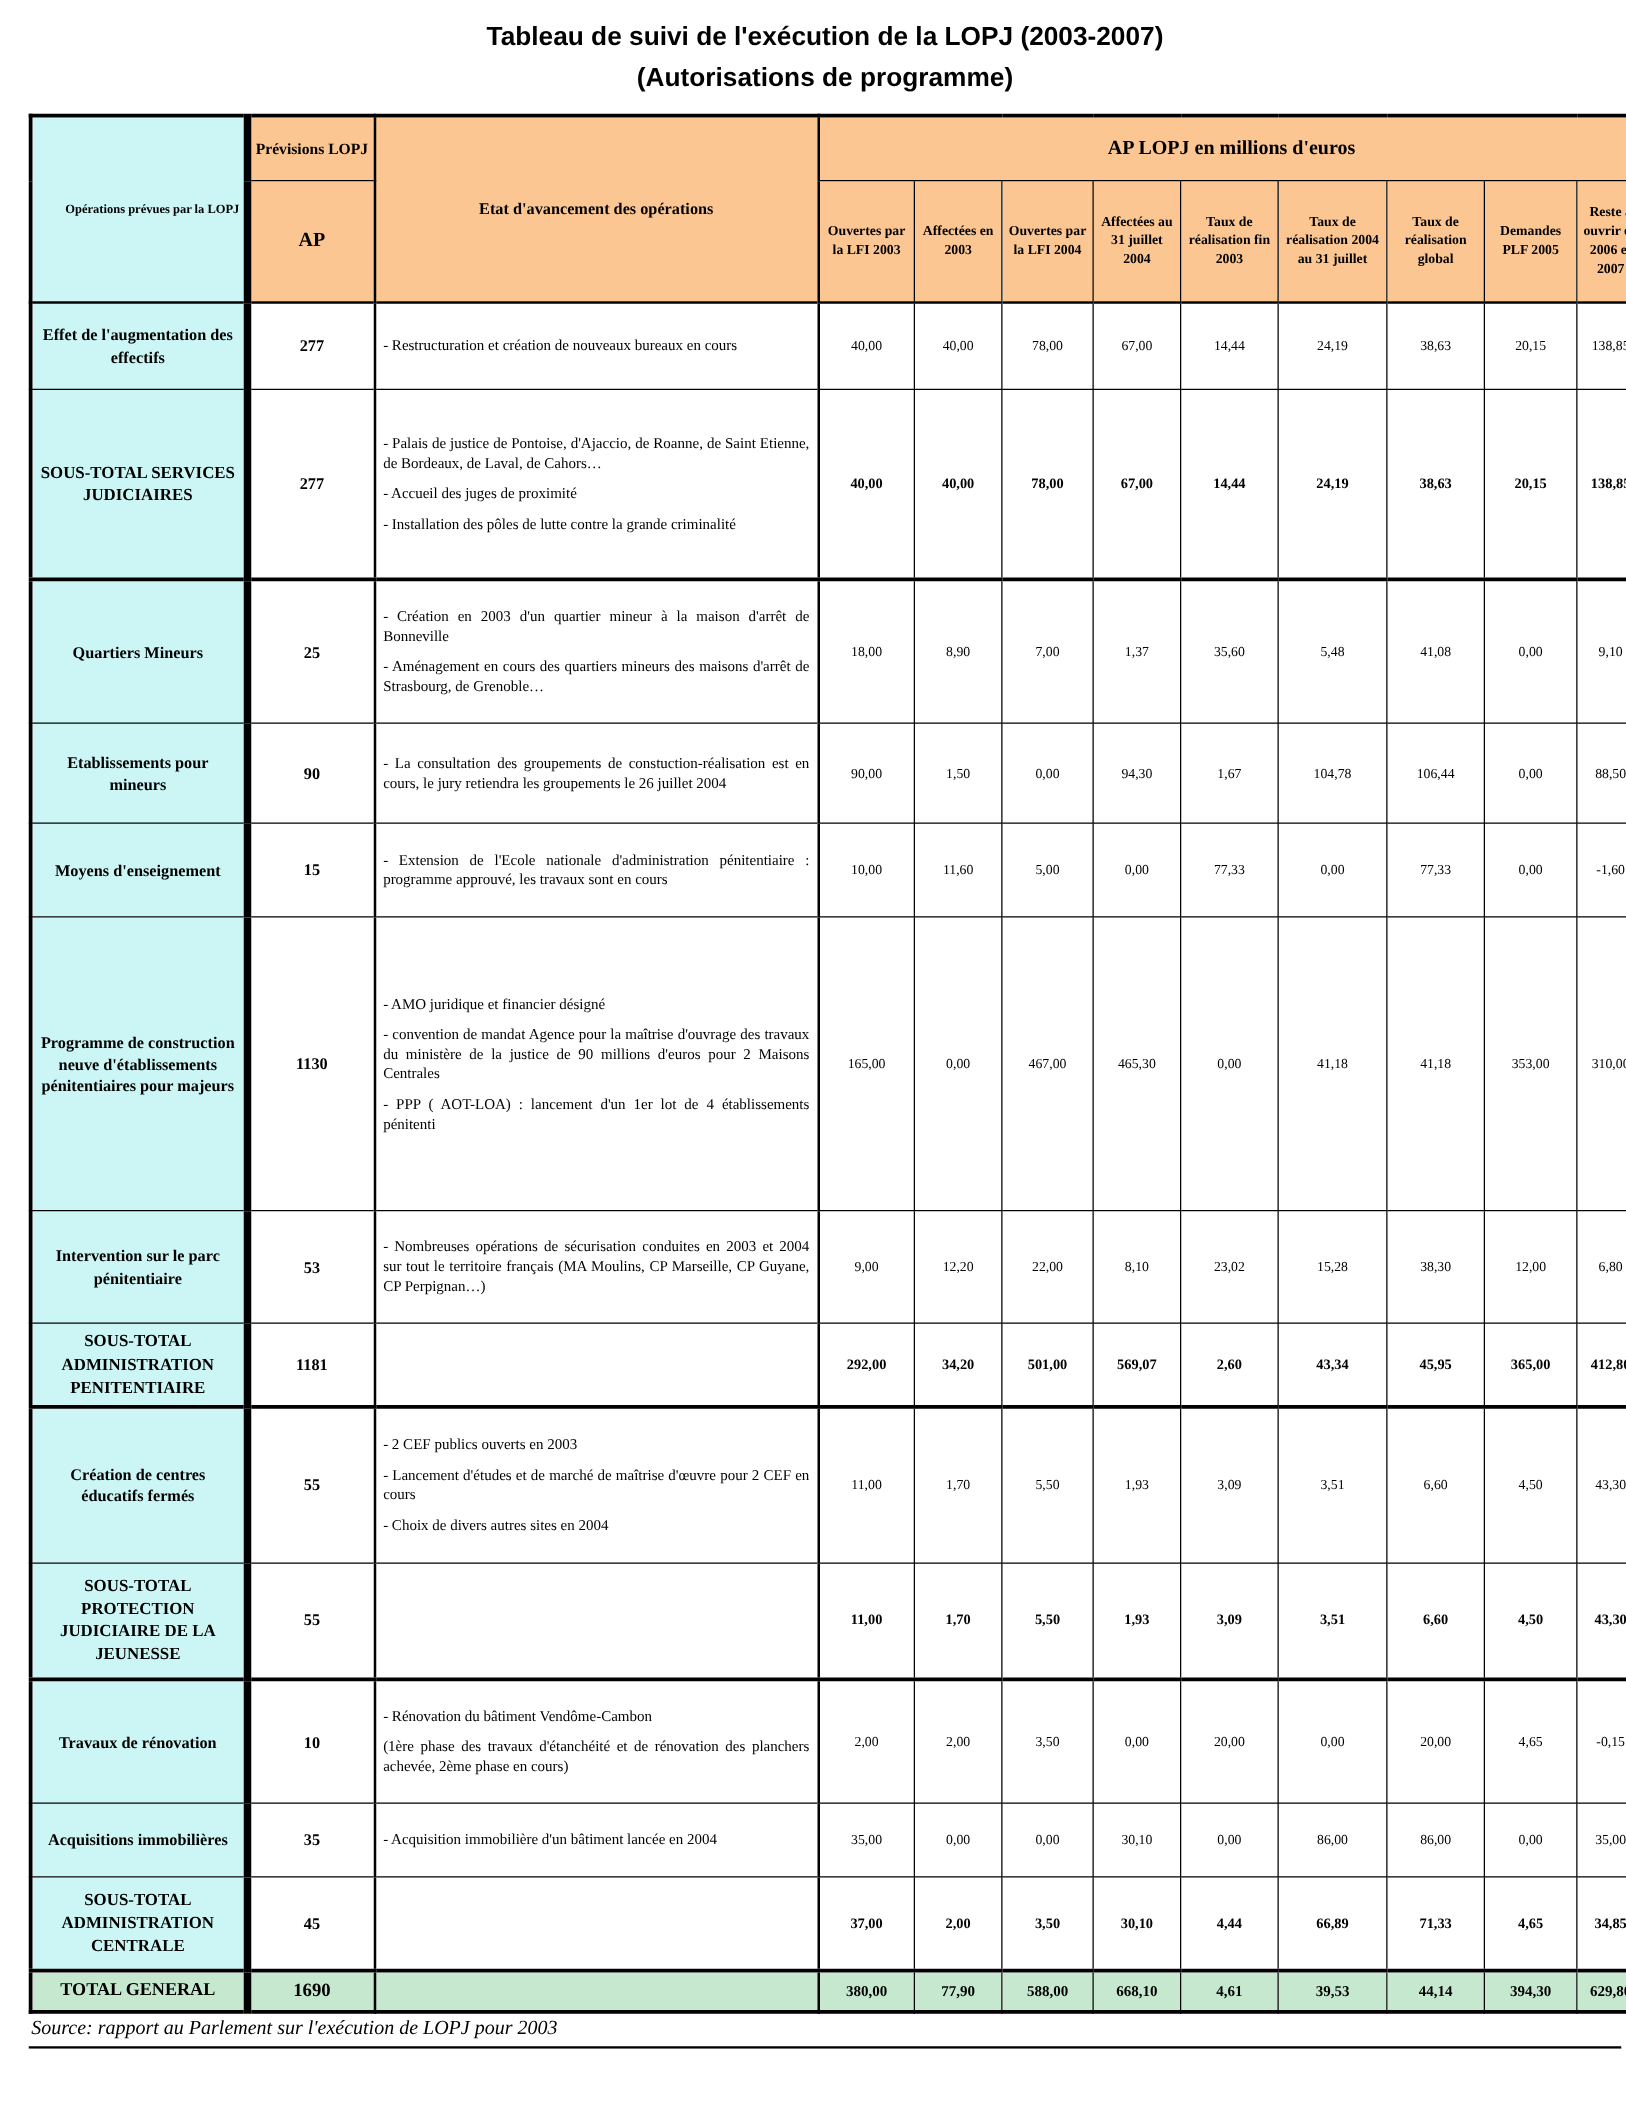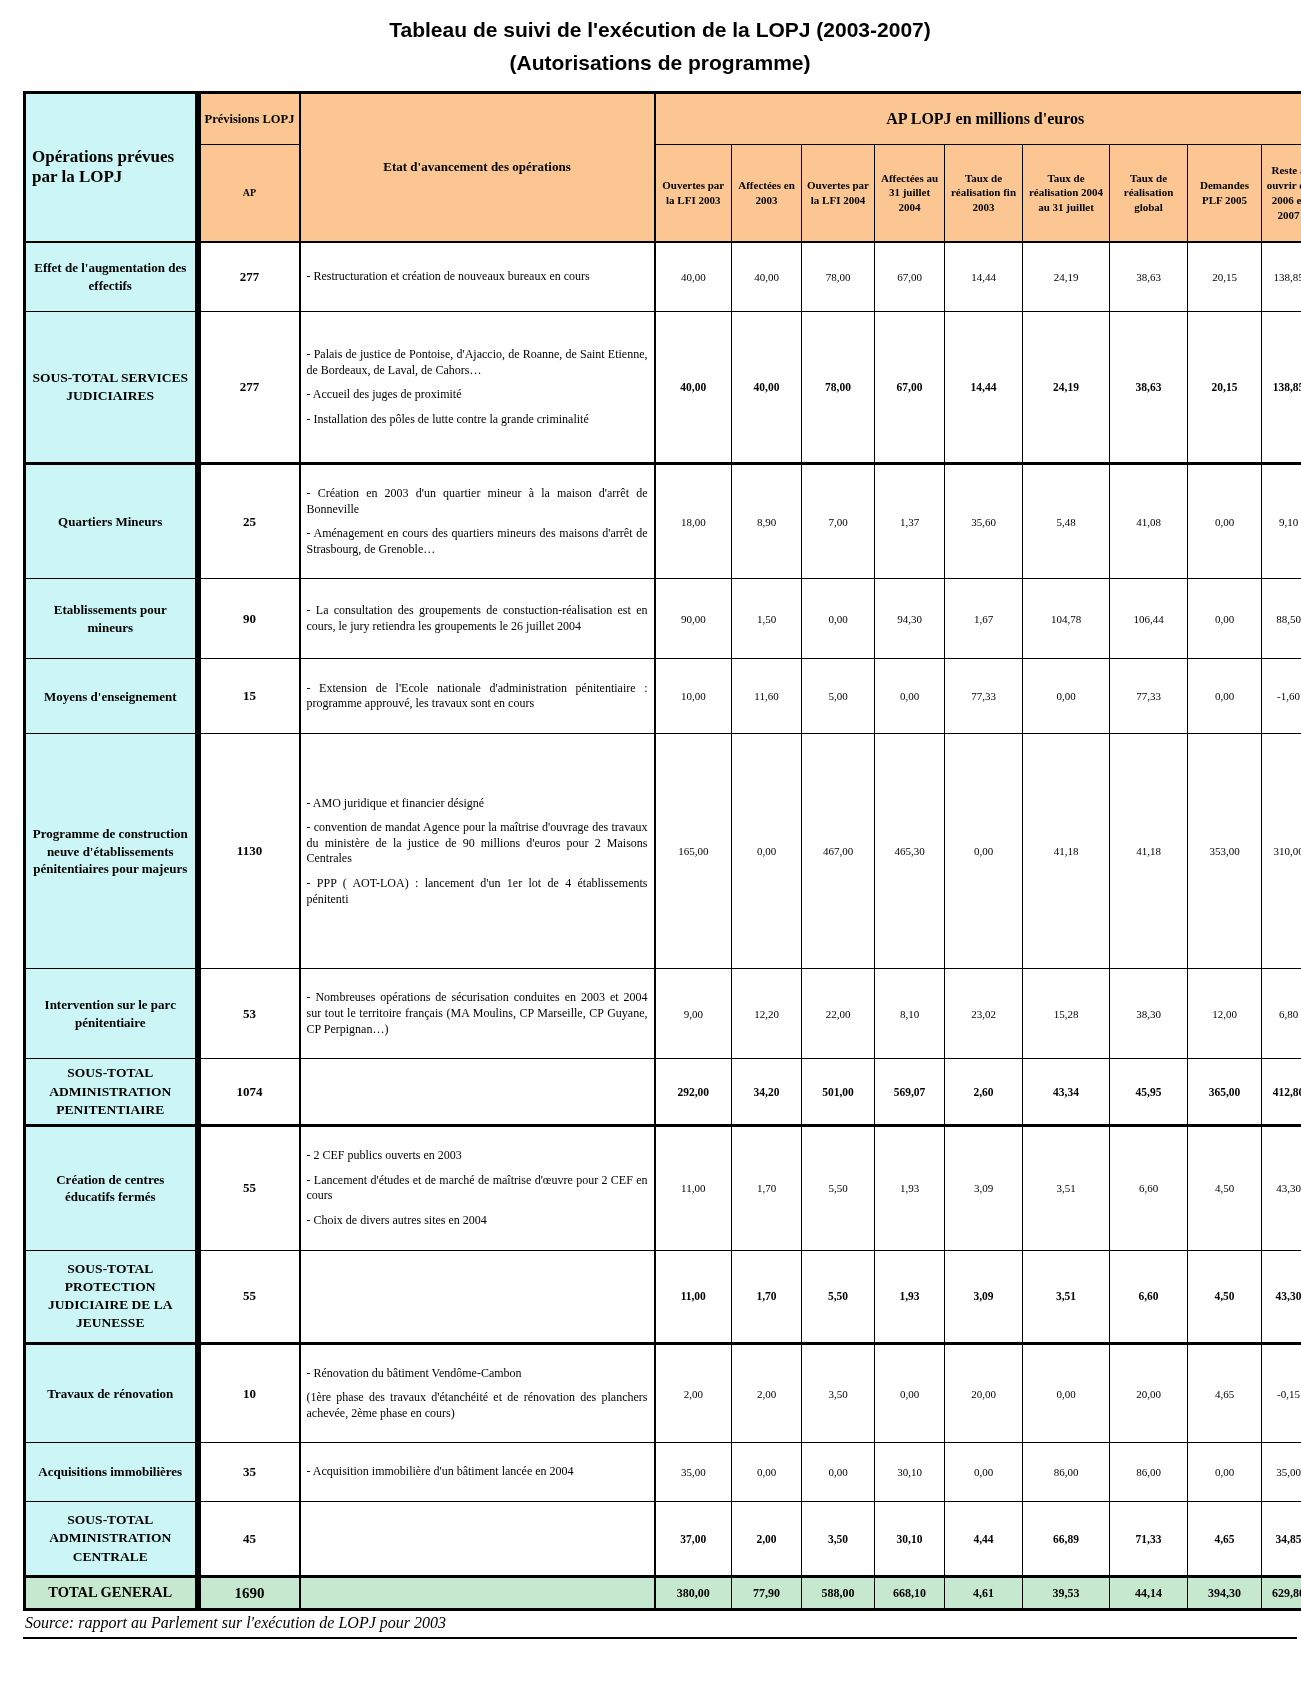--- a/index.html
+++ b/index.html
@@ -36,26 +36,26 @@
   
   thead th {
     background: var(--header-orange, #FBC692);
     font-weight: bold;
     text-align: center;
   }
   thead tr:nth-child(1) { height: 52px; }
   thead tr:nth-child(2) { height: 97px; }
   th.op-h {
     background: var(--row-cyan, #CBF6F5);
-    font-size: 17px;
-    text-align: left;
+    font-size: 10px;
+    text-align: right;
     padding-left: 6px;
   }
   th.prev-h { font-size: 12.5px; }
-  th.ap-h   { font-size: 10px; }
+  th.ap-h   { font-size: 16px; }
   th.etat-h { font-size: 13px; }
   th.group-h { font-size: 16px; }
   th.col-h { font-size: 11px; line-height: 1.35; padding: 2px 2px; }
 
   
   th.prev-h, th.ap-h, td.ap-cell { border-left: 6px solid #000000; }
   th.etat-h, td.etat-cell { border-left: 2px solid #000; }
   th.group-h, th.first-col-h, td.first-val { border-left: 2px solid #000; }
   tbody tr:first-child td { border-top: 2px solid #000; }
 
@@ -275,21 +275,21 @@
     <td class="val-cell">22,00</td>
     <td class="val-cell">8,10</td>
     <td class="val-cell">23,02</td>
     <td class="val-cell">15,28</td>
     <td class="val-cell">38,30</td>
     <td class="val-cell">12,00</td>
     <td class="val-cell">6,80</td>
   </tr>
         <tr class="row-subtotal">
     <td class="op-cell">SOUS-TOTAL ADMINISTRATION PENITENTIAIRE</td>
-    <td class="ap-cell">1074</td>
+    <td class="ap-cell">1181</td>
     <td class="etat-cell"></td>
     <td class="val-cell first-val">292,00</td>
     <td class="val-cell">34,20</td>
     <td class="val-cell">501,00</td>
     <td class="val-cell">569,07</td>
     <td class="val-cell">2,60</td>
     <td class="val-cell">43,34</td>
     <td class="val-cell">45,95</td>
     <td class="val-cell">365,00</td>
     <td class="val-cell">412,80</td>

